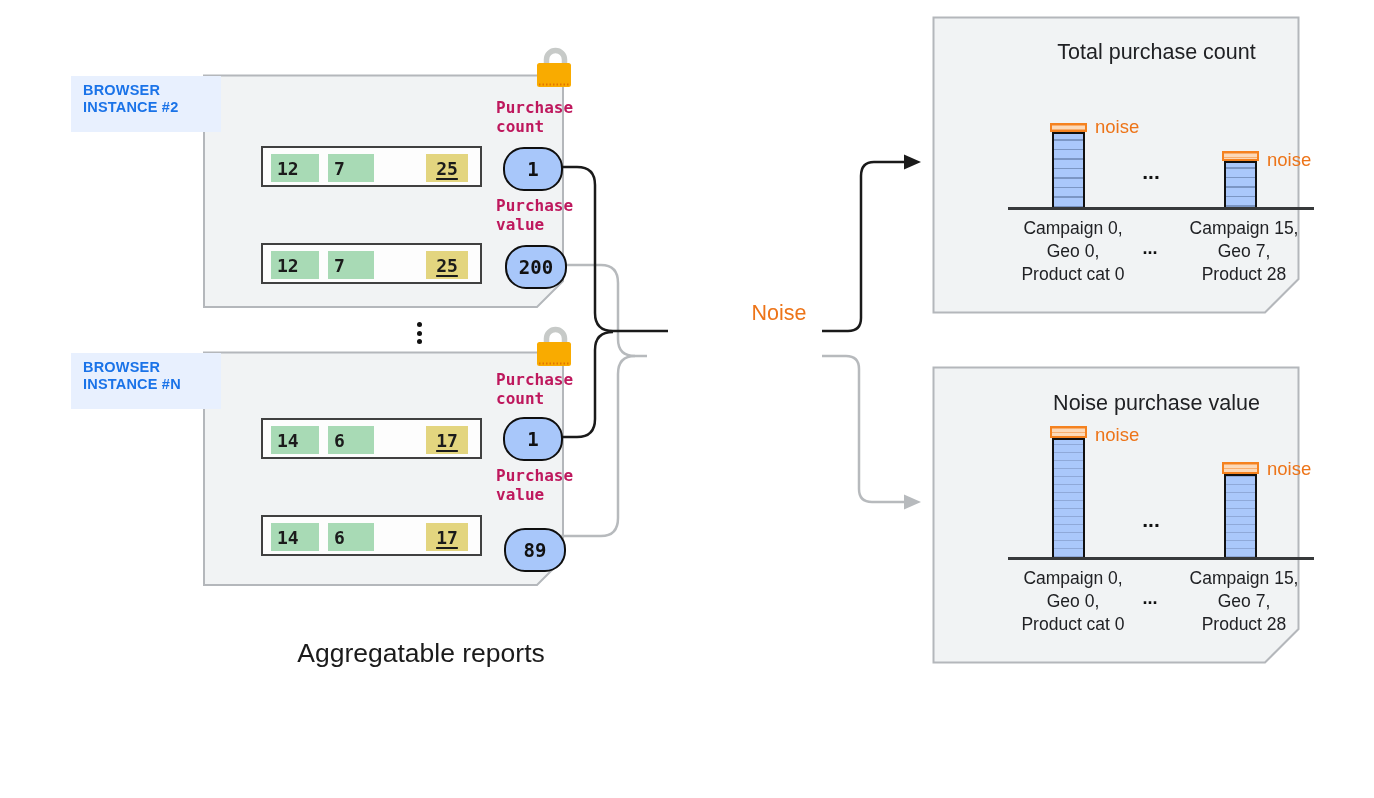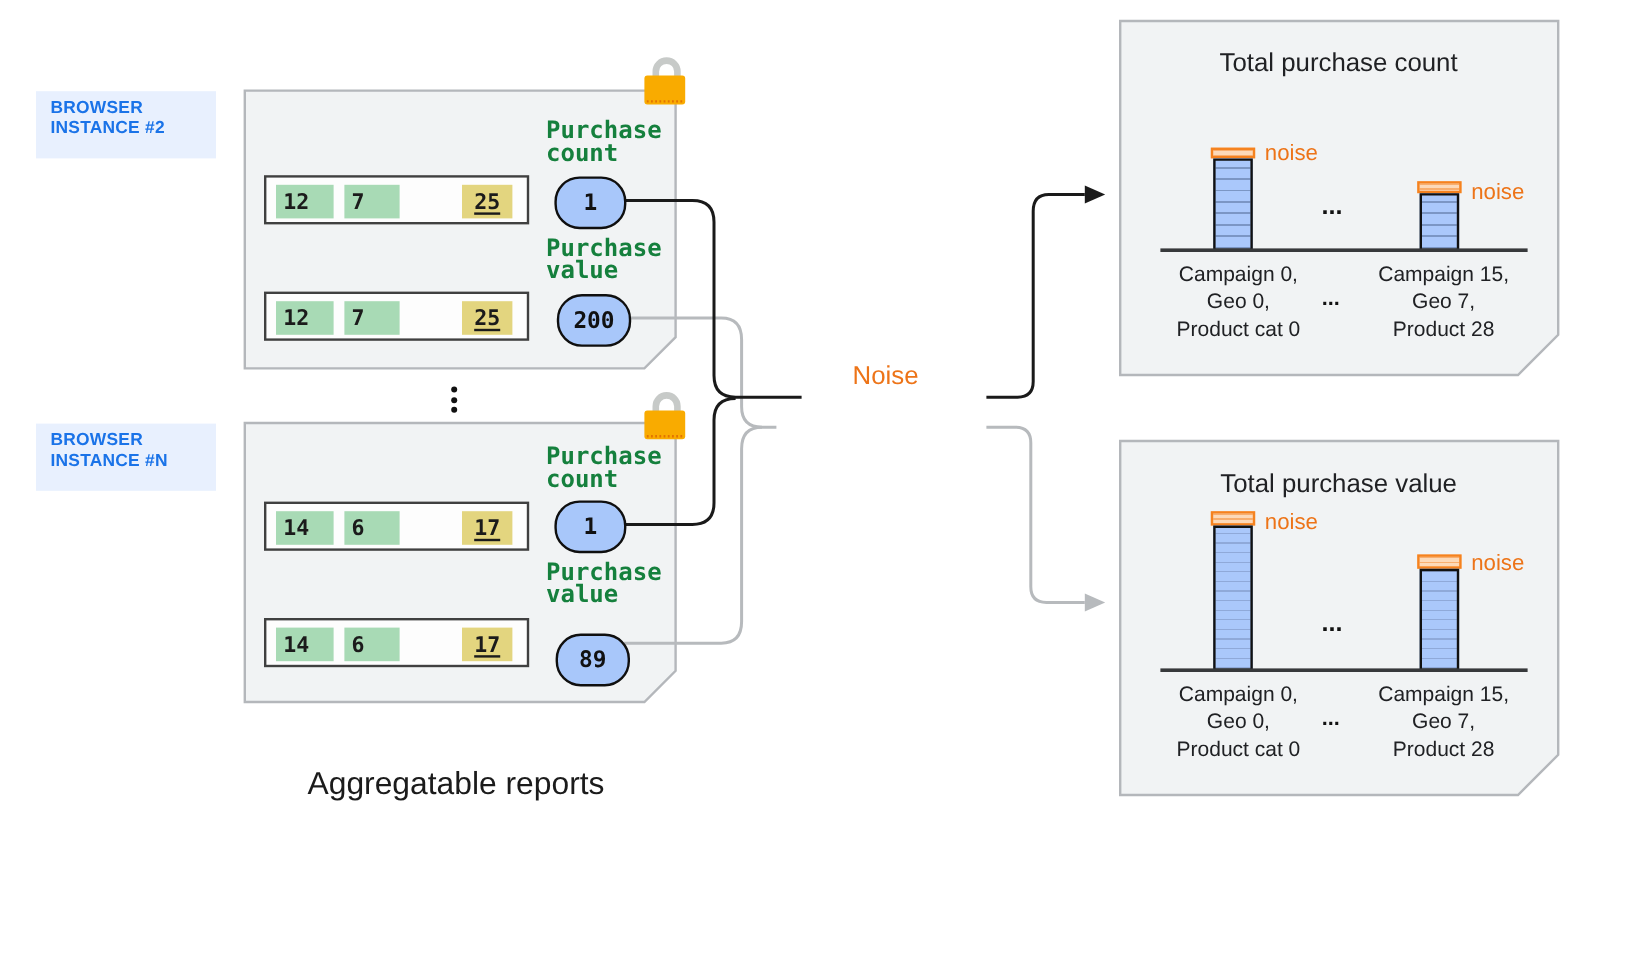--- a/index.html
+++ b/index.html
@@ -1,36 +1,36 @@
 <!DOCTYPE html>
 <html><head>
 <meta charset="utf-8">
 <style>
   html,body{margin:0;padding:0;background:#ffffff;}
   #canvas{
     position:relative;width:1374px;height:798px;background:#ffffff;
     font-family:"Liberation Sans",sans-serif;color:#202124;overflow:hidden;
   }
-  .abs{position:absolute;}
+  .abs{position:absolute;margin-left:41px;}
   svg{position:absolute;left:0;top:0;}
   
   .inst-label{
     background:#e8f0fe;color:#1a73e8;font-weight:bold;font-size:14.5px;line-height:17px;
     width:138px;height:46px;padding:6px 0 4px 12px;letter-spacing:.2px;
   }
   
   .row{background:#fdfdfd;border:2px solid #404040;width:217px;height:37px;}
   .cell{position:absolute;top:6px;height:28px;display:flex;align-items:center;
     font-family:"DejaVu Sans Mono",monospace;font-weight:bold;font-size:18px;color:#1b1b1b;}
   .cell.green{background:#a8dab5;padding-left:6px;}
   .cell.yellow{background:#e3d57f;justify-content:center;}
   .u{text-decoration:underline;text-decoration-thickness:2px;text-underline-offset:3px;}
   
-  .plabel{font-family:"DejaVu Sans Mono",monospace;font-weight:bold;font-size:20px;
-    line-height:18.5px;color:#15803d;width:100px;}
+  .plabel{font-family:"DejaVu Sans Mono",monospace;font-weight:bold;font-size:16px;
+    line-height:18.5px;color:#be185d;width:100px;}
   .pill{background:#a8c7fa;border:2.5px solid #0f0f0f;border-radius:21px;
     display:flex;align-items:center;justify-content:center;
     font-family:"DejaVu Sans Mono",monospace;font-weight:bold;font-size:19px;color:#111;}
   
   .proc{width:186px;text-align:center;font-size:21.5px;line-height:25.5px;color:#202124;}
   .proc .noise{color:#ed7418;}
   
   .sumtitle{width:365px;text-align:center;font-size:21.5px;color:#202124;}
   .baseline{background:#37393b;height:3px;}
   .plot{position:absolute;}
@@ -152,21 +152,21 @@
     <div>Geo 0,</div>
     <div>Product cat 0</div>
   </div>
   <div class="abs dots" style="left:1086px;top:238px;width:46px;font-size:18px">...</div>
   <div class="abs xlbl" style="left:1128px;top:217px">
     <div>Campaign 15,</div>
     <div>Geo 7,</div>
     <div>Product 28</div>
   </div>
 
-  <div class="abs sumtitle" style="left:933px;top:391px">Total purchase value</div>
+  <div class="abs sumtitle" style="left:933px;top:391px">Noise purchase value</div>
   <div class="abs plot" style="left:967px;top:420px;width:306px;height:138px">
     <div class="barwrap" style="left:42px">
       <div class="cap" style="height: 12px;"></div>
       <div class="bar seg-value" style="height: 120px;"></div>
     </div>
     <div class="barwrap" style="left:214px">
       <div class="cap" style="height: 12px;"></div>
       <div class="bar seg-value" style="height: 84px;"></div>
     </div>
   </div>

